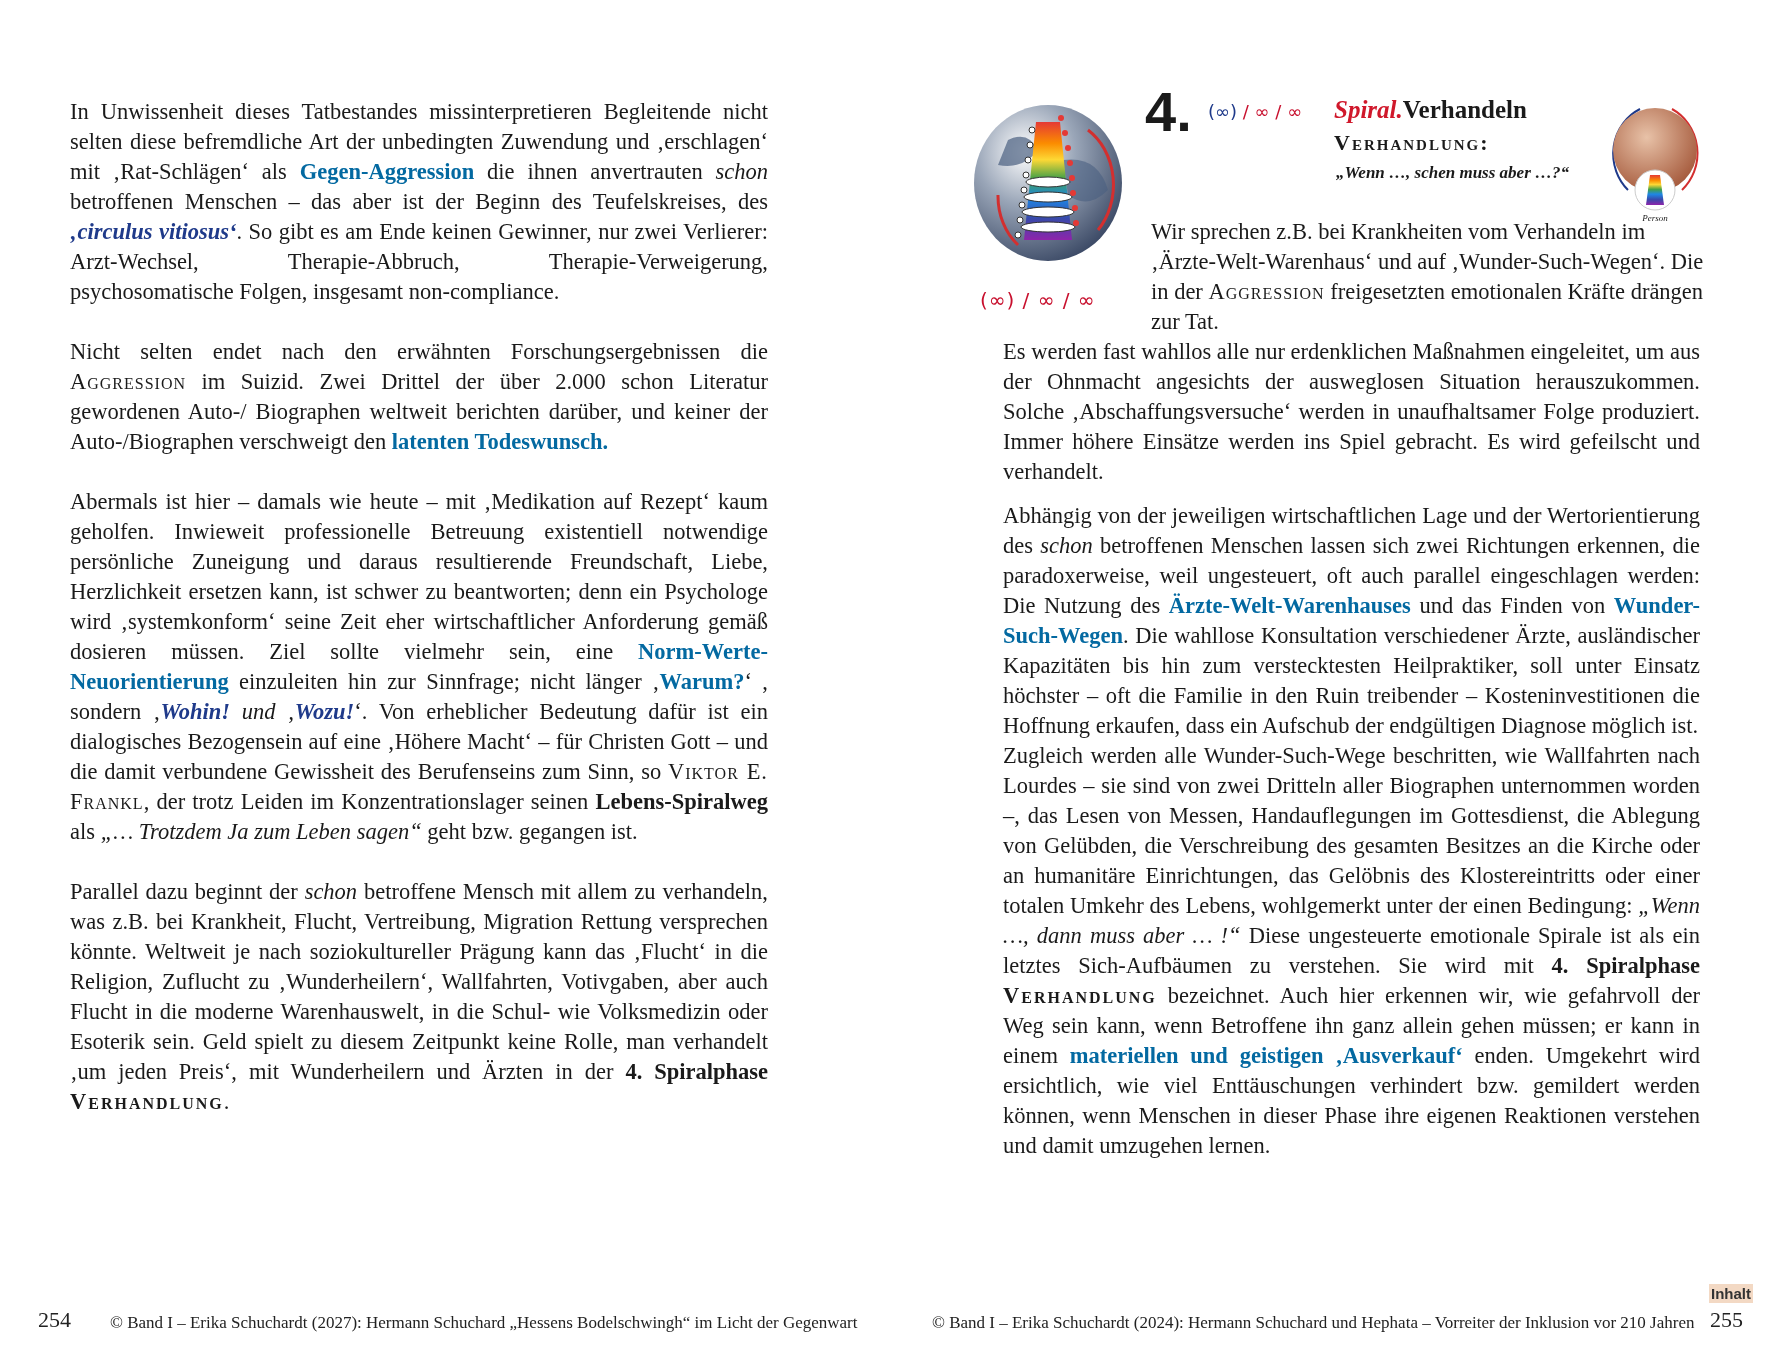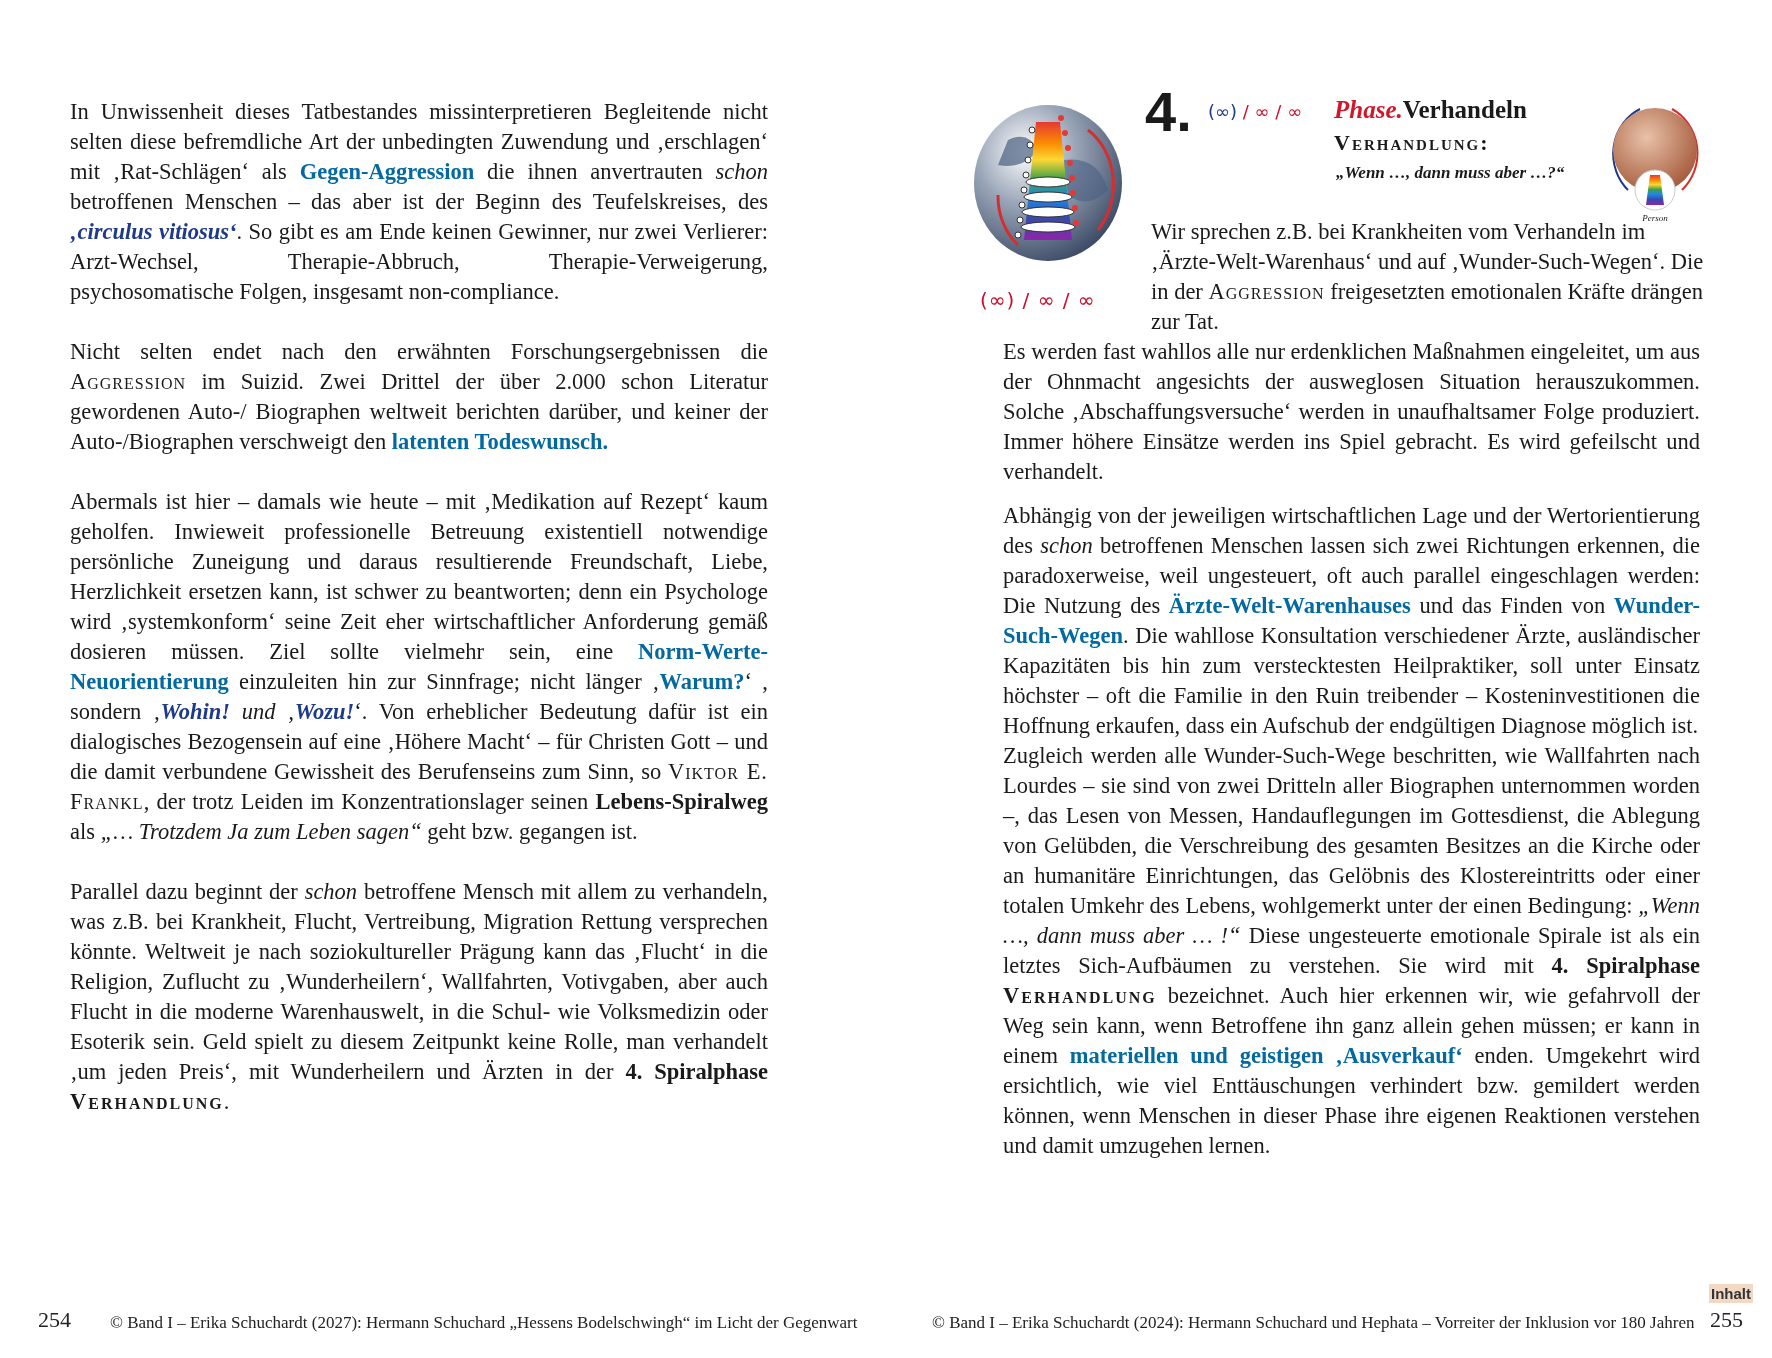--- a/index.html
+++ b/index.html
@@ -116,23 +116,23 @@
 <div id="globe-symbols">(∞) / ∞ / ∞</div>
 
 <div id="phase-number">4.</div>
 <div id="phase-symbols">
   <span class="blue">(∞)</span>
   <span>/</span>
   <span>∞</span>
   <span>/</span>
   <span>∞</span>
 </div>
-<div id="phase-title"><span class="kompl">Phase.</span><span>Verhandeln</span></div>
+<div id="phase-title"><span class="kompl">Spiral.</span><span>Verhandeln</span></div>
 <div id="phase-subtitle" class="sc-b">Verhandlung:</div>
-<div id="phase-quote">„Wenn …, dann muss aber …?“</div>
+<div id="phase-quote">„Wenn …, schen muss aber …?“</div>
 
 <div id="person-icon">
   <svg width="110" height="130" viewBox="0 0 110 130">
     <defs>
       <radialGradient id="pg" cx="40%" cy="35%" r="70%">
         <stop offset="0%" stop-color="#e8c2a8"></stop>
         <stop offset="100%" stop-color="#a4583a"></stop>
       </radialGradient>
     </defs>
     <path d="M40 14 A48 50 0 0 0 28 95" stroke="#1f3a8a" stroke-width="2" fill="none"></path>
@@ -150,14 +150,14 @@
 
 <div id="right-col" class="col">
   <p>Es werden fast wahllos alle nur erdenklichen Maßnahmen einge­leitet, um aus der Ohnmacht angesichts der ausweglosen Situation herauszukommen. Solche ‚Abschaffungsversuche‘ werden in un­aufhaltsamer Folge produziert. Immer höhere Einsätze werden ins Spiel gebracht. Es wird gefeilscht und verhandelt.</p>
 
   <p class="gap"><span>Abhängig von der jeweiligen wirtschaftlichen Lage und der Wert­orientierung des </span><span class="it">schon</span><span> betroffenen Menschen lassen sich zwei Richtungen erkennen, die paradoxerweise, weil ungesteuert, oft auch parallel eingeschlagen werden: Die Nutzung des </span><span class="hl">Ärzte-Welt-Warenhauses</span><span> und das Finden von </span><span class="hl">Wunder-Such-Wegen</span><span>. Die wahllose Konsultation verschiedener Ärzte, ausländischer Kapa­zitäten bis hin zum verstecktesten Heilpraktiker, soll unter Einsatz höchster – oft die Familie in den Ruin treibender – Kosteninvesti­tionen die Hoffnung erkaufen, dass ein Aufschub der endgültigen Diagnose möglich ist.</span></p>
 
   <p><span>Zugleich werden alle Wunder-Such-Wege beschritten, wie Wall­fahrten nach Lourdes – sie sind von zwei Dritteln aller Biographen unternommen worden –, das Lesen von Messen, Handauflegungen im Gottesdienst, die Ablegung von Gelübden, die Verschreibung des gesamten Besitzes an die Kirche oder an humanitäre Einrich­tungen, das Gelöbnis des Klostereintritts oder einer totalen Um­kehr des Lebens, wohlgemerkt unter der einen Bedingung: </span><span class="it">„Wenn …, dann muss aber … !“</span><span> Diese ungesteuerte emotionale Spirale ist als ein letztes Sich-Aufbäumen zu verstehen. Sie wird mit </span><span class="b">4. Spi­ralphase </span><span class="sc-b">Verhandlung</span><span> bezeichnet. Auch hier erkennen wir, wie gefahrvoll der Weg sein kann, wenn Betroffene ihn ganz al­lein gehen müssen; er kann in einem </span><span class="hl">materiellen und geistigen ‚Ausverkauf‘</span><span> enden. Umgekehrt wird ersichtlich, wie viel Enttäu­schungen verhindert bzw. gemildert werden können, wenn Men­schen in dieser Phase ihre eigenen Reaktionen verstehen und da­mit umzugehen lernen.</span></p>
 </div>
 
 <div id="inhalt">Inhalt</div>
-<span id="right-footer" class="footer">© Band I – Erika Schuchardt (2024): Hermann Schuchard und Hephata – Vorreiter der Inklusion vor 180 Jahren</span>
+<span id="right-footer" class="footer">© Band I – Erika Schuchardt (2024): Hermann Schuchard und Hephata – Vorreiter der Inklusion vor 210 Jahren</span>
 <span id="right-page-num" class="page-num">255</span>
 
 </body></html>

